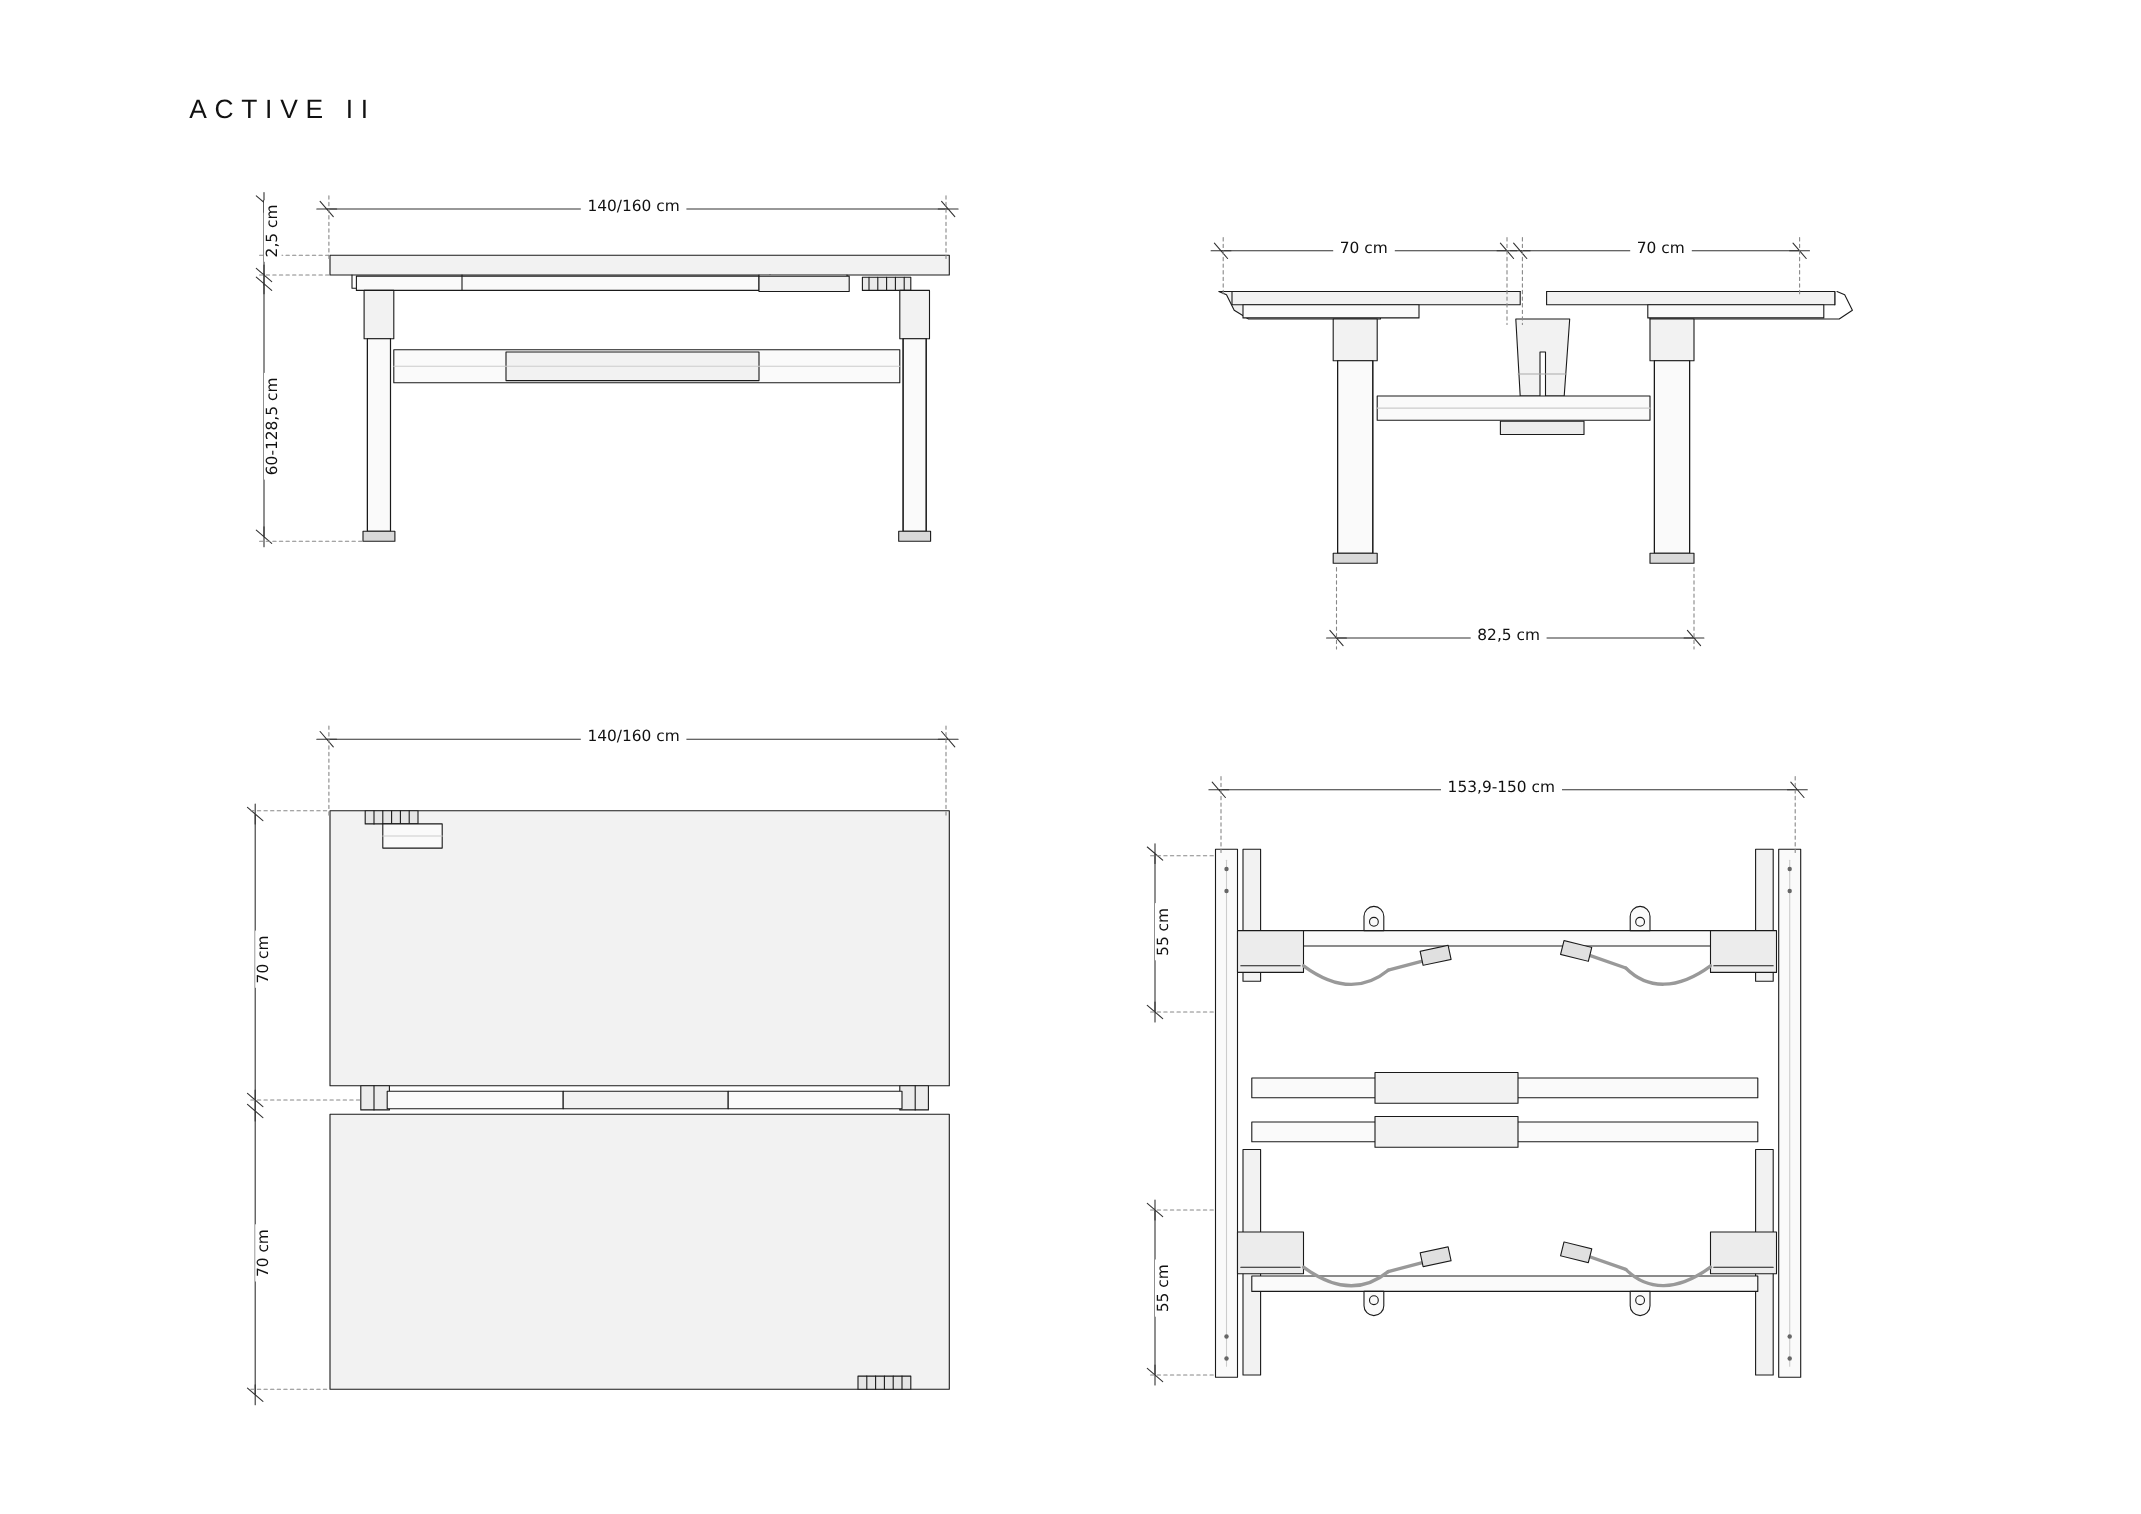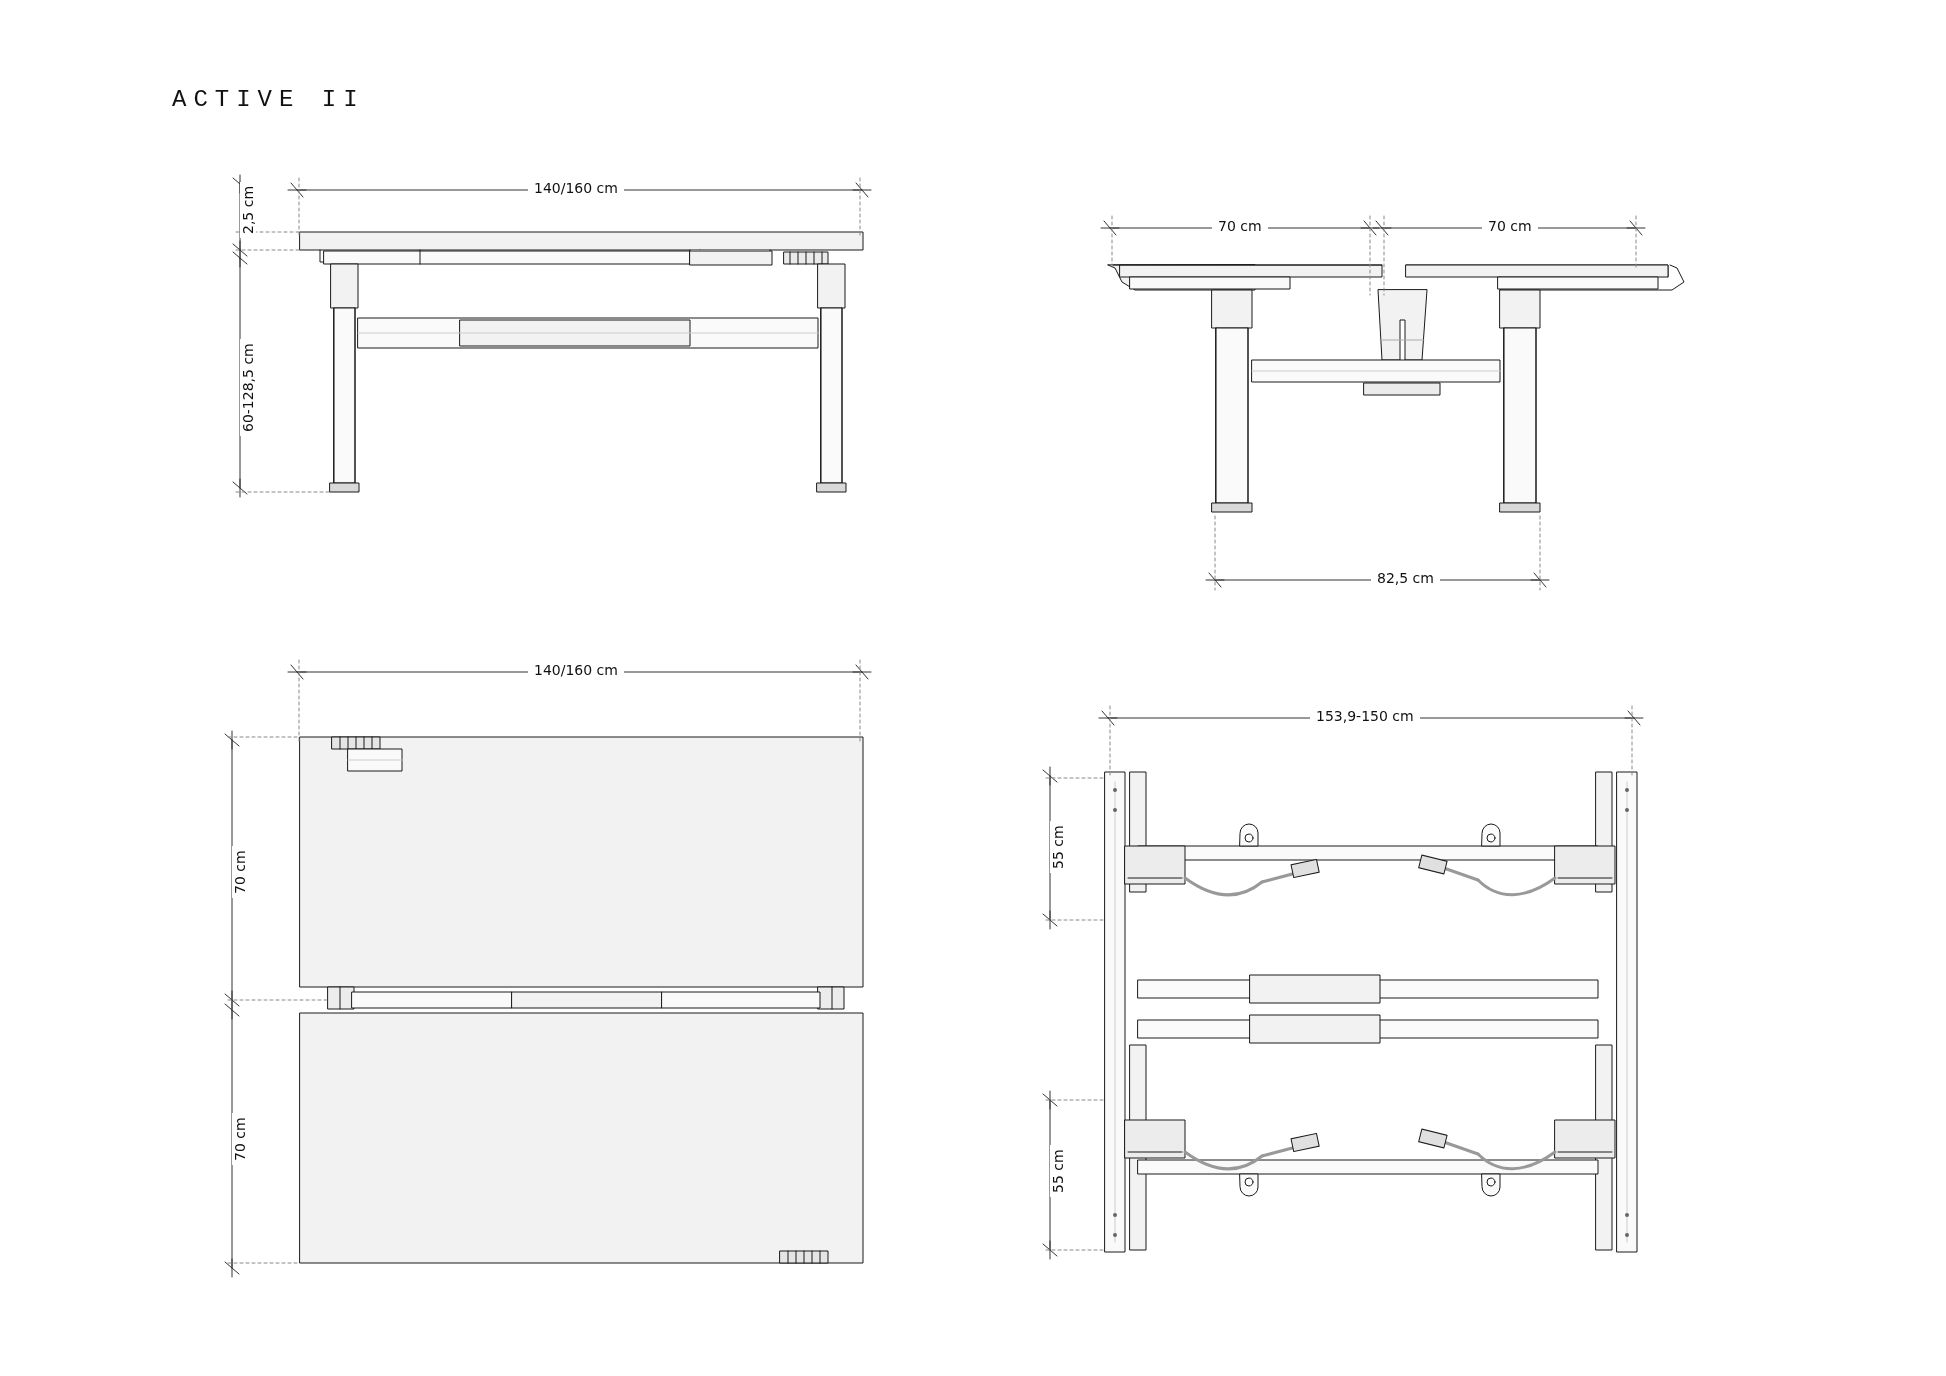--- a/index.html
+++ b/index.html
@@ -20,21 +20,21 @@
     left: 0; top: 0;
     width: 1946px;
     height: 1376px;
   }
   .title {
     position: absolute;
     left: 172px;
     top: 86px;
     font-size: 24px;
     letter-spacing: 7px;
-    font-family: Liberation Mono, monospace;
+    font-family: Liberation Sans, sans-serif;
     color: #111;
     white-space: nowrap;
   }
   svg.draw {
     position: absolute;
     left: 0; top: 0;
     width: 1946px;
     height: 1376px;
     overflow: visible;
   }
@@ -296,21 +296,21 @@
 
     </g>
   </svg>
 
   <div class="dim-label" style="left:528px; top:180px;">140/160 cm</div>
   <div class="dim-label vert" style="left:240px; top:238px;">2,5 cm</div>
   <div class="dim-label vert" style="left:240px; top:436px;">60-128,5 cm</div>
 
   <div class="dim-label" style="left:1212px; top:218px;">70 cm</div>
   <div class="dim-label" style="left:1482px; top:218px;">70 cm</div>
-  <div class="dim-label" style="left:1337px; top:570px;margin-left:34px;">82,5 cm</div>
+  <div class="dim-label" style="left:1337px; top:570px;">82,5 cm</div>
 
   <div class="dim-label" style="left:528px; top:662px;">140/160 cm</div>
   <div class="dim-label vert" style="left:232px; top:898px;">70 cm</div>
   <div class="dim-label vert" style="left:232px; top:1165px;">70 cm</div>
 
   <div class="dim-label" style="left:1310px; top:708px;">153,9-150 cm</div>
   <div class="dim-label vert" style="left:1050px; top:873px;">55 cm</div>
   <div class="dim-label vert" style="left:1050px; top:1197px;">55 cm</div>
 
 </div>

